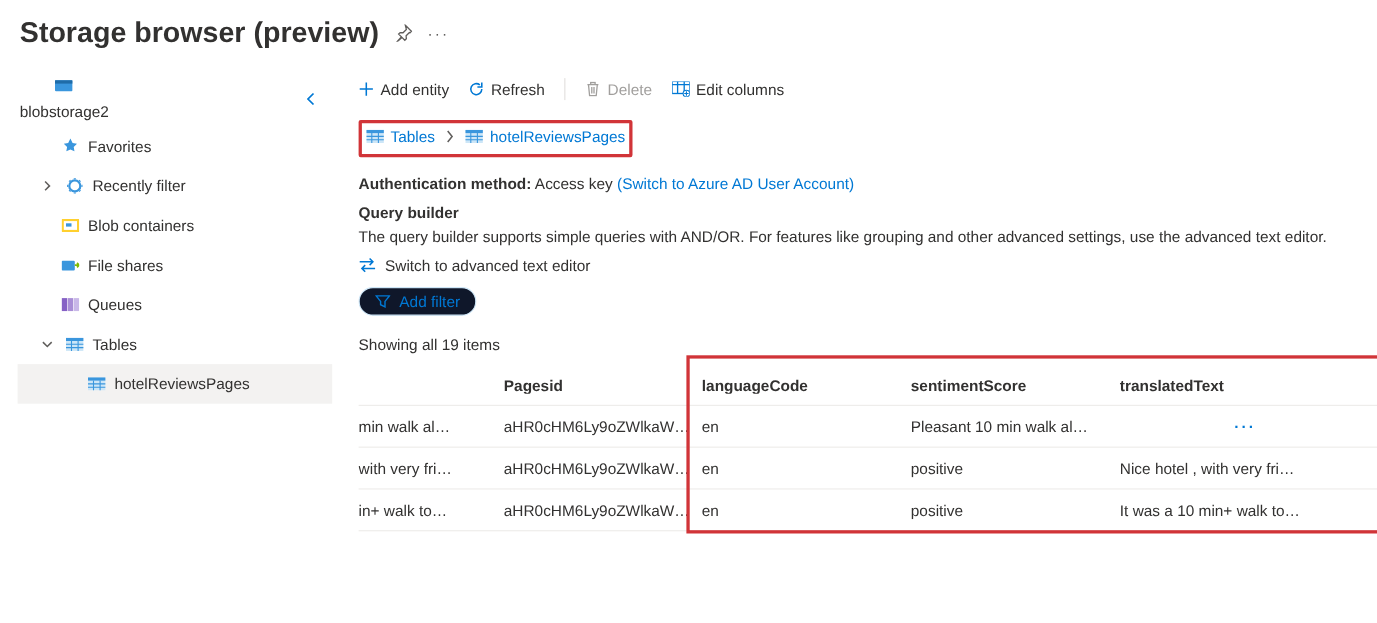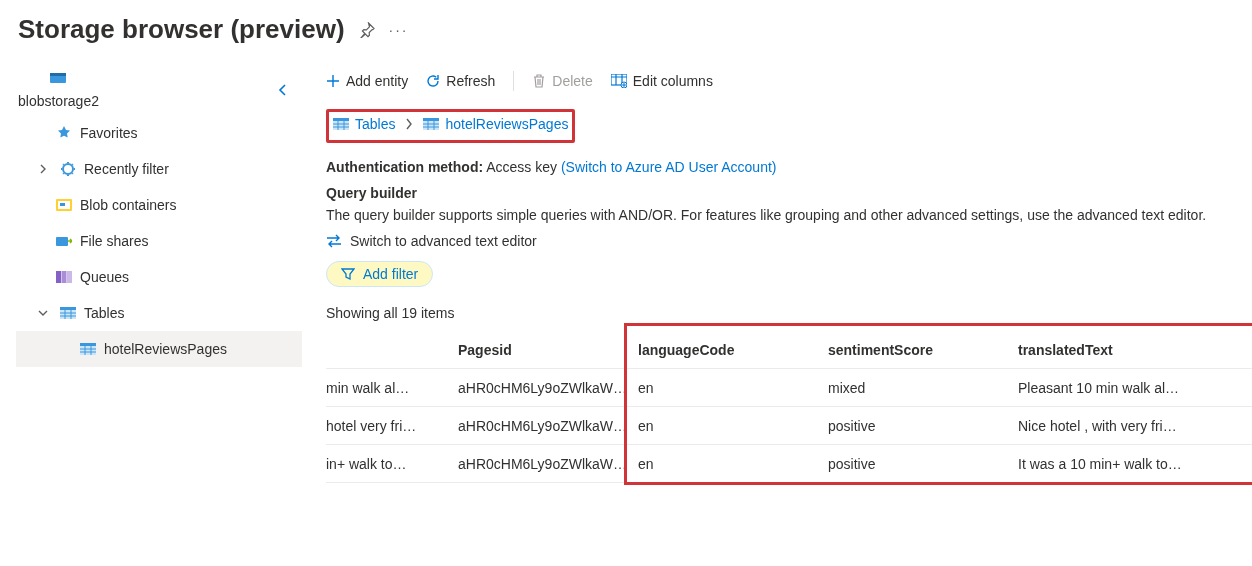--- a/index.html
+++ b/index.html
@@ -70,21 +70,21 @@
   .breadcrumb .bc.current { font-weight:400; }
   .breadcrumb .sep { color:#605e5c; }
   .authline { margin: 6px 0 10px 0; }
   .authline .label { font-weight:600; }
   .authline a { color:#0078d4; text-decoration:none; cursor:pointer; }
   .qb-title { font-weight:600; margin-bottom:6px; }
   .qb-desc { margin-bottom:10px; }
   .switch-editor { display:flex; align-items:center; gap:8px; margin-bottom:12px; cursor:pointer; color:#323130; }
   .pill {
     display:inline-flex; align-items:center; gap:8px;
-    border:1px solid #cde6f7; background:#fef9c3;
+    border:1px solid #cde6f7; background:#0f172a;
     color:#0078d4; border-radius:16px;
     padding:4px 14px; cursor:pointer;
     margin-bottom:18px;
   }
   .count { margin-bottom: 10px; color:#323130; }
   .tablewrap { width:100%; }
   .thead, .trow {
     display:grid;
     grid-template-columns: 132px 180px 190px 190px 228px 40px;
     align-items:center;
@@ -319,26 +319,25 @@
           <div class="cell">Pagesid</div>
           <div class="cell">languageCode</div>
           <div class="cell">sentimentScore</div>
           <div class="cell">translatedText</div>
           <div class="cell"></div>
         </div>
         <div class="trow">
           <div class="cell">min walk al…</div>
           <div class="cell">aHR0cHM6Ly9oZWlkaW…</div>
           <div class="cell">en</div>
-          <div class="cell">mixed</div>
           <div class="cell">Pleasant 10 min walk al…</div>
           <div class="rowmenu">···</div>
         </div>
         <div class="trow">
-          <div class="cell">hotel very fri…</div>
+          <div class="cell">with very fri…</div>
           <div class="cell">aHR0cHM6Ly9oZWlkaW…</div>
           <div class="cell">en</div>
           <div class="cell">positive</div>
           <div class="cell">Nice hotel , with very fri…</div>
           <div class="rowmenu">···</div>
         </div>
         <div class="trow">
           <div class="cell">in+ walk to…</div>
           <div class="cell">aHR0cHM6Ly9oZWlkaW…</div>
           <div class="cell">en</div>

